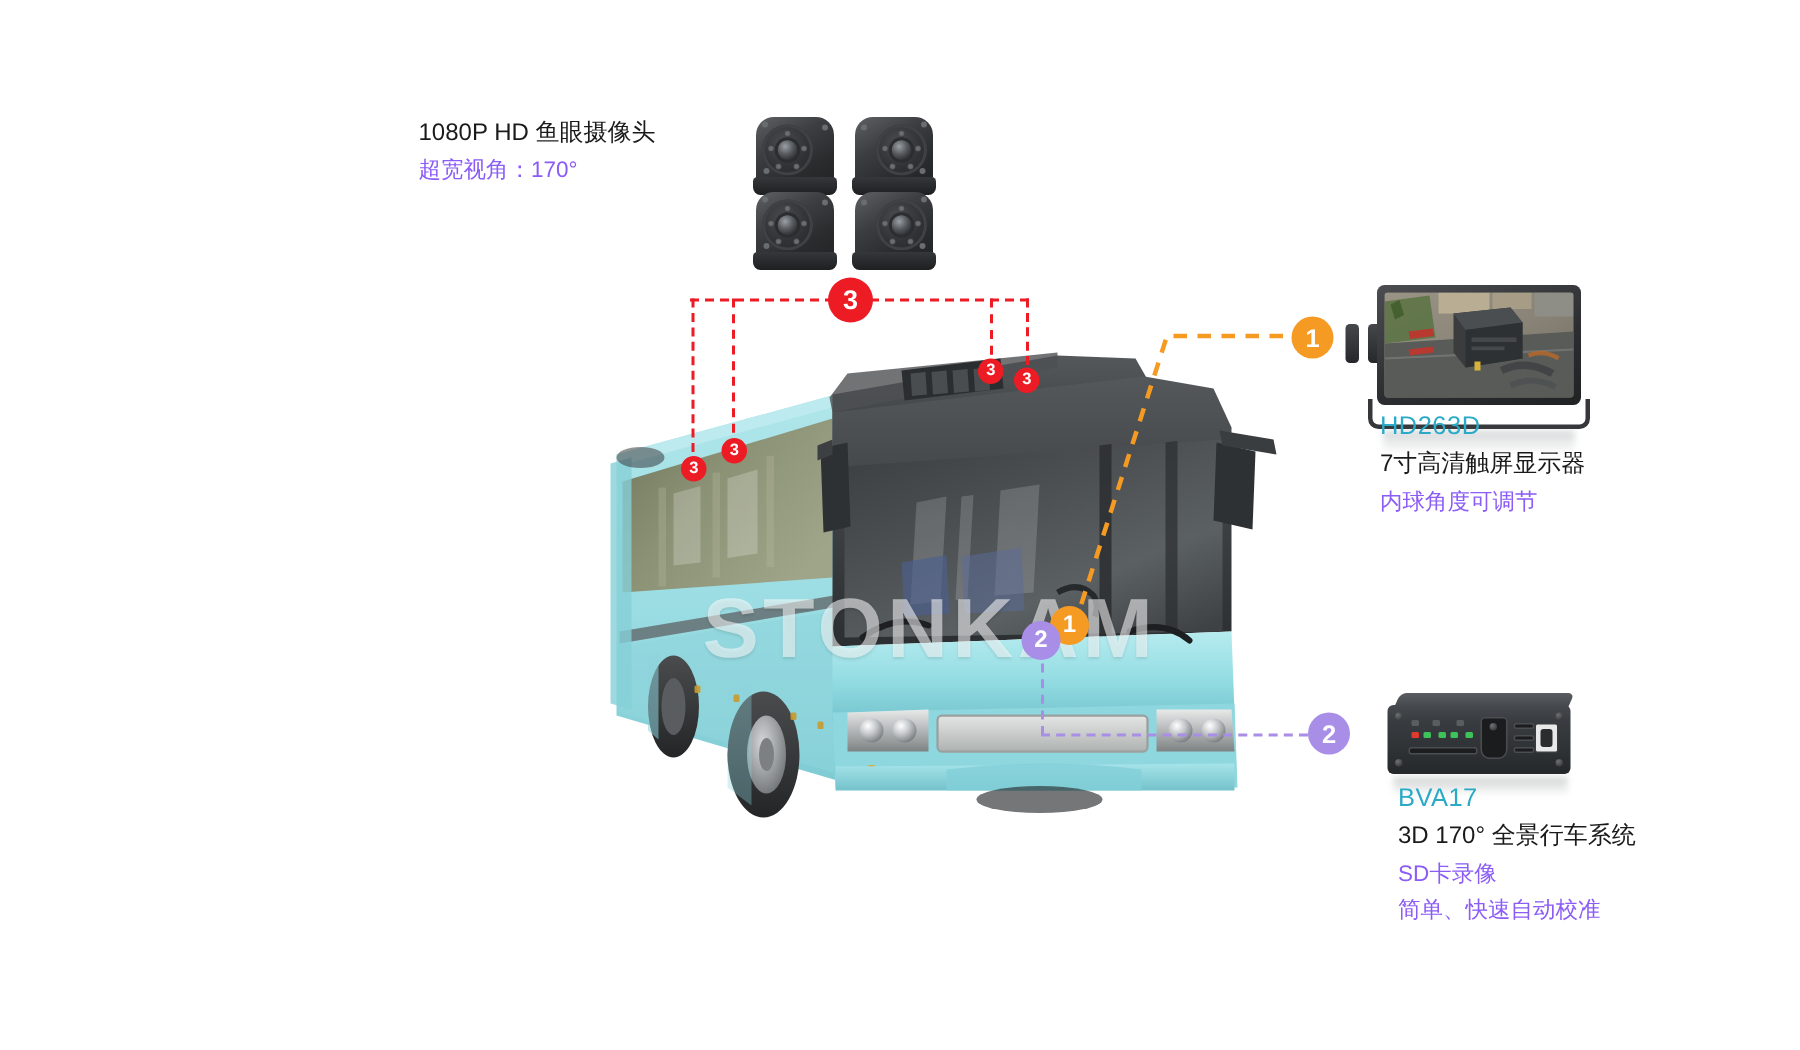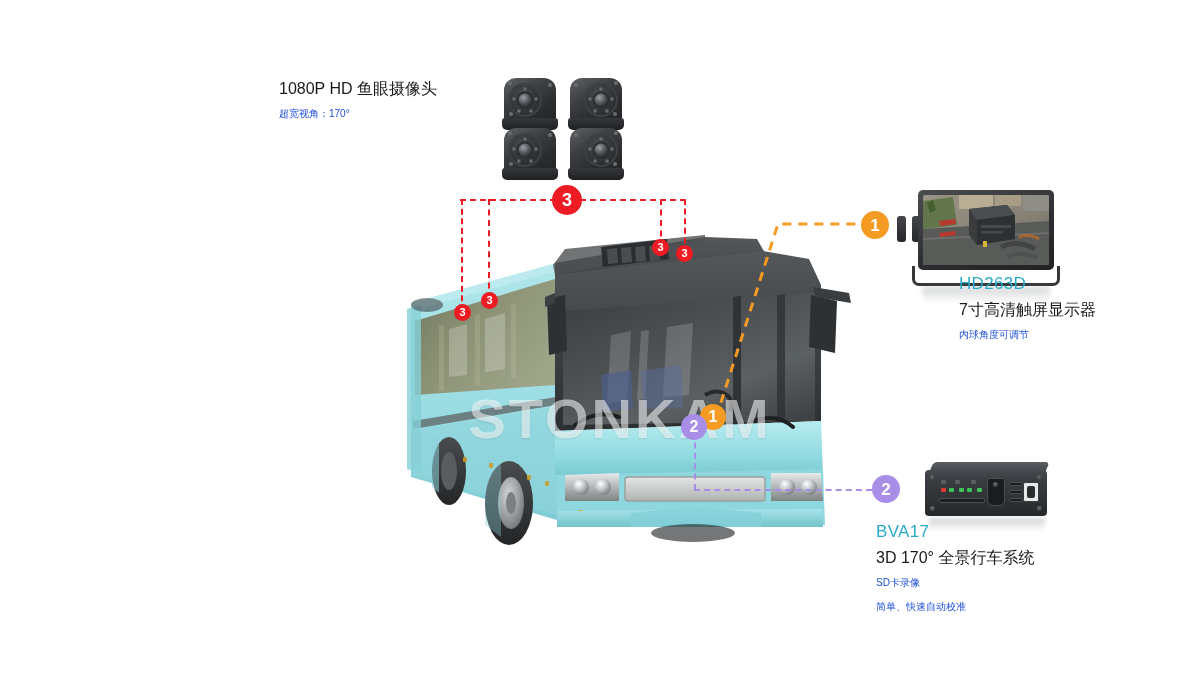--- a/index.html
+++ b/index.html
@@ -15,21 +15,21 @@
   .spec { position:absolute; }
   .spec .model {
     font-size:17px; color:#2AAAC6; letter-spacing:.3px;
     line-height:22px; white-space:nowrap;
   }
   .spec .title {
     font-size:16px; font-weight:normal; color:#1a1a1a;
     line-height:26px; white-space:nowrap; margin-top:2px;
   }
   .spec .line {
-    font-size:10px; color:#1d4ed8; line-height:24px; white-space:nowrap;
+    font-size:15px; color:#8b5cf6; line-height:24px; white-space:nowrap;
   }
 
   
   .badge {
     position:absolute; border-radius:50%;
     display:flex; align-items:center; justify-content:center;
     color:#fff; font-weight:bold; line-height:1;
     user-select:none;
   }
   .badge.big { width:30px; height:30px; font-size:18px; }
@@ -418,21 +418,21 @@
           <path d="M84,62 q14,-7 30,1" stroke="#4a4c4e" stroke-width="4" fill="none" opacity="0.6"></path>
 
           <path d="M96,42 q10,-4 20,2" stroke="#c06a24" stroke-width="3" fill="none" opacity="0.75"></path>
         </svg>
       </div>
     </div>
     <div class="mon-stand"></div>
     <div class="mon-refl"></div>
   </div>
 
-  <div class="spec" style="left:920px;top:273px;margin-left:39px;">
+  <div class="spec" style="left:920px;top:273px;">
     <div class="model">HD263D</div>
     <div class="title">7寸高清触屏显示器</div>
     <div class="line">内球角度可调节</div>
   </div>
 
   <div id="dvr" style="left:925px;top:462px;">
     <div class="dvr-top"></div>
     <div class="dvr-body">
       <div class="dvr-screw" style="left:5px;top:5px;"></div>
       <div class="dvr-screw" style="left:5px;bottom:5px;"></div>
@@ -454,21 +454,21 @@
 
       <div class="dvr-port" style="left:84px;top:12px;width:14px;height:4px;"></div>
       <div class="dvr-port" style="left:84px;top:20px;width:14px;height:4px;"></div>
       <div class="dvr-port" style="left:84px;top:28px;width:14px;height:4px;"></div>
       <div class="dvr-port" style="right:8px;top:12px;width:16px;height:20px;border-radius:2px;background:#e8eaea;border-color:#3a3d40;"></div>
       <div class="dvr-port" style="right:12px;top:16px;width:8px;height:12px;background:#2a2c2e;border:none;"></div>
     </div>
     <div class="dvr-refl"></div>
   </div>
 
-  <div class="spec" style="left:876px;top:521px;">
+  <div class="spec" style="left:932px;top:521px;">
     <div class="model">BVA17</div>
     <div class="title">3D 170° 全景行车系统</div>
     <div class="line">SD卡录像</div>
     <div class="line">简单、快速自动校准</div>
   </div>
 
   <div>
 
     <div class="dash-h" style="left:460px;top:199px;width:226px;border-color:#ED1B24;"></div>
 

